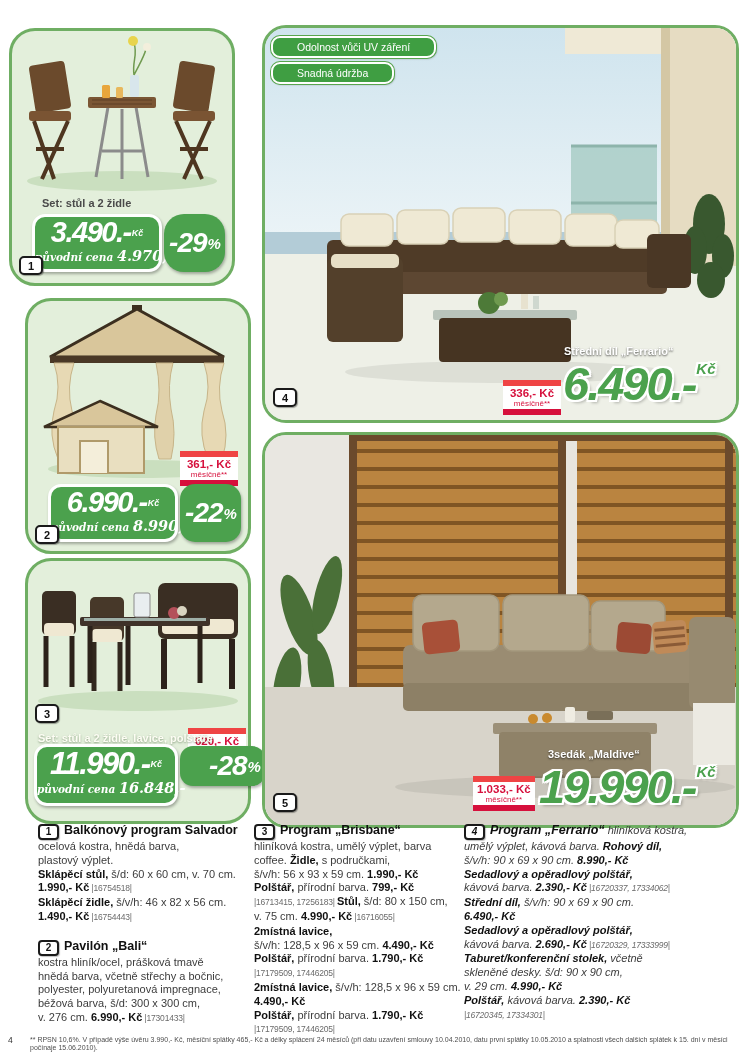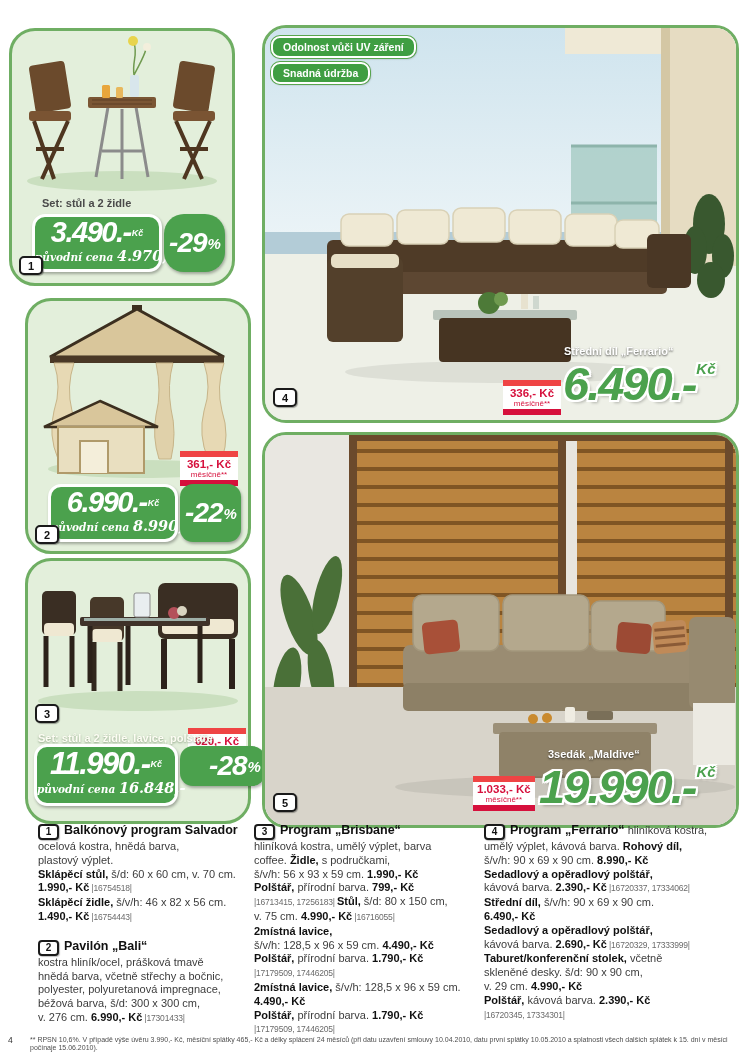--- a/index.html
+++ b/index.html
@@ -27,21 +27,21 @@
   .p3 .price-line{font-size:31px;line-height:33px;}
   .kc{font-size:9px;letter-spacing:0;vertical-align:top;font-style:italic;position:relative;top:1px;margin-left:1px;}
   .orig-line{font-family:"DejaVu Serif",serif;font-style:italic;font-weight:bold;
              font-size:10.5px;line-height:15px;white-space:nowrap;}
   .orig-val{font-size:14.5px;}
 
   .discount{position:absolute;background:#4ba14d;border-radius:13px;color:#fff;font-weight:bold;
             font-style:italic;display:flex;align-items:center;justify-content:center;
             box-shadow:1px 2px 3px rgba(0,0,0,.3);font-size:28px;letter-spacing:-1px;}
   .p1 .discount{left:152px;top:183px;width:61px;height:58px;border-radius:20px;}
-  .p2 .discount{left:152px;top:183px;width:61px;height:58px;}
+  .p2 .discount{left:152px;top:183px;width:61px;height:58px;border-radius:15px;}
   .p3 .discount{left:152px;top:185px;width:61px;height:40px;padding-left:24px;}
   .pct{font-size:15px;margin-left:1px;}
 
   .monthly{position:absolute;background:#fff;border-top:6px solid #ef4444;border-bottom:6px solid #d6103c;
            color:#d6103c;text-align:center;padding:1px 4px;min-width:50px;}
   .m1{font-weight:bold;font-size:11.5px;line-height:12px;white-space:nowrap;}
   .m2{font-size:8px;line-height:9px;}
   .p2 .monthly{left:152px;top:150px;}
   .p3 .monthly{left:160px;top:133px;margin-top:34px;}
 
@@ -49,42 +49,42 @@
       display:flex;align-items:center;justify-content:center;font-weight:bold;font-size:11px;color:#111;
       box-shadow:1px 1px 1px rgba(0,0,0,.35);}
   .p1 .nb{left:7px;top:225px;} .p2 .nb{left:7px;top:224px;} .p3 .nb{left:7px;top:143px;}
 
   
   .photo-panel{position:absolute;border:3px solid #6fae63;border-radius:24px;overflow:hidden;background:#dfe9ea;}
   .pp4{left:262px;top:25px;width:471px;height:392px;}
   .pp5{left:262px;top:432px;width:471px;height:390px;}
 
   .pill{position:absolute;background:#3f9e42;border:2px solid #fff;border-radius:9px;color:#fff;
-        font-weight:bold;font-size:10.5px;line-height:12px;padding:3px 10px;
+        font-weight:normal;font-size:10.5px;line-height:12px;padding:3px 24px;
         box-shadow:0 0 0 1px #58a54e, 1px 1px 2px rgba(0,0,0,.25);white-space:nowrap;}
   .pill-uv{left:6px;top:8px;} .pill-care{left:6px;top:34px;}
 
   .product-tag{position:absolute;color:#fff;font-weight:bold;font-size:11px;
                text-shadow:0 1px 2px rgba(0,0,0,.65);white-space:nowrap;}
   .pp4 .product-tag{left:299px;top:317px;}
   .pp5 .product-tag{left:283px;top:313px;}
 
   .big-price{position:absolute;font-style:italic;font-weight:bold;color:#4ba14d;font-size:47px;
              letter-spacing:-2px;white-space:nowrap;
              text-shadow:-2px -2px 0 #fff,2px -2px 0 #fff,-2px 2px 0 #fff,2px 2px 0 #fff,
                           0 -2px 0 #fff,0 2px 0 #fff,-2px 0 0 #fff,2px 0 0 #fff,3px 3px 3px rgba(0,0,0,.25);}
   .pp4 .big-price{left:298px;top:328px;}
   .pp5 .big-price{left:274px;top:324px;}
   .kc-big{font-size:15px;letter-spacing:0;vertical-align:top;position:relative;top:4px;margin-left:1px;}
   .pp4 .monthly{left:238px;top:352px;} .pp5 .monthly{left:208px;top:341px;}
   .pp4 .nb{left:8px;top:360px;} .pp5 .nb{left:8px;top:358px;}
 
   
   .desc-col{position:absolute;top:824px;}
-  .c1{left:6px;width:230px;margin-left:32px;} .c2{left:254px;width:234px;} .c3{left:484px;width:244px;}
+  .c1{left:6px;width:230px;margin-left:32px;} .c2{left:254px;width:234px;} .c3{left:464px;width:244px;font-style:italic;}
   .desc-body{margin:0;font-size:11px;line-height:13.8px;color:#3c3c3c;}
   .desc + .desc{margin-top:15px;}
   .nb-inline{display:inline-flex;width:17px;height:12px;background:#fff;border:2px solid #1a1a1a;border-radius:4px;
              align-items:center;justify-content:center;font-weight:bold;font-size:10px;color:#111;
              margin-right:5px;vertical-align:-1px;box-shadow:1px 1px 1px rgba(0,0,0,.25);}
   .desc-body .h{font-weight:bold;font-size:12.5px;color:#101010;}
   .desc-body .b{font-weight:bold;color:#101010;}
   .desc-body .sm{font-size:8.5px;color:#6b6b6b;letter-spacing:-.2px;}
 
   

